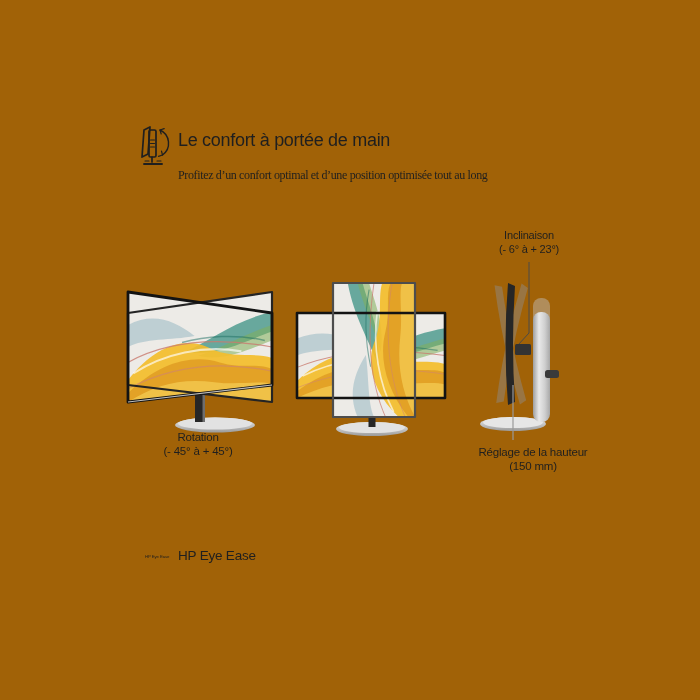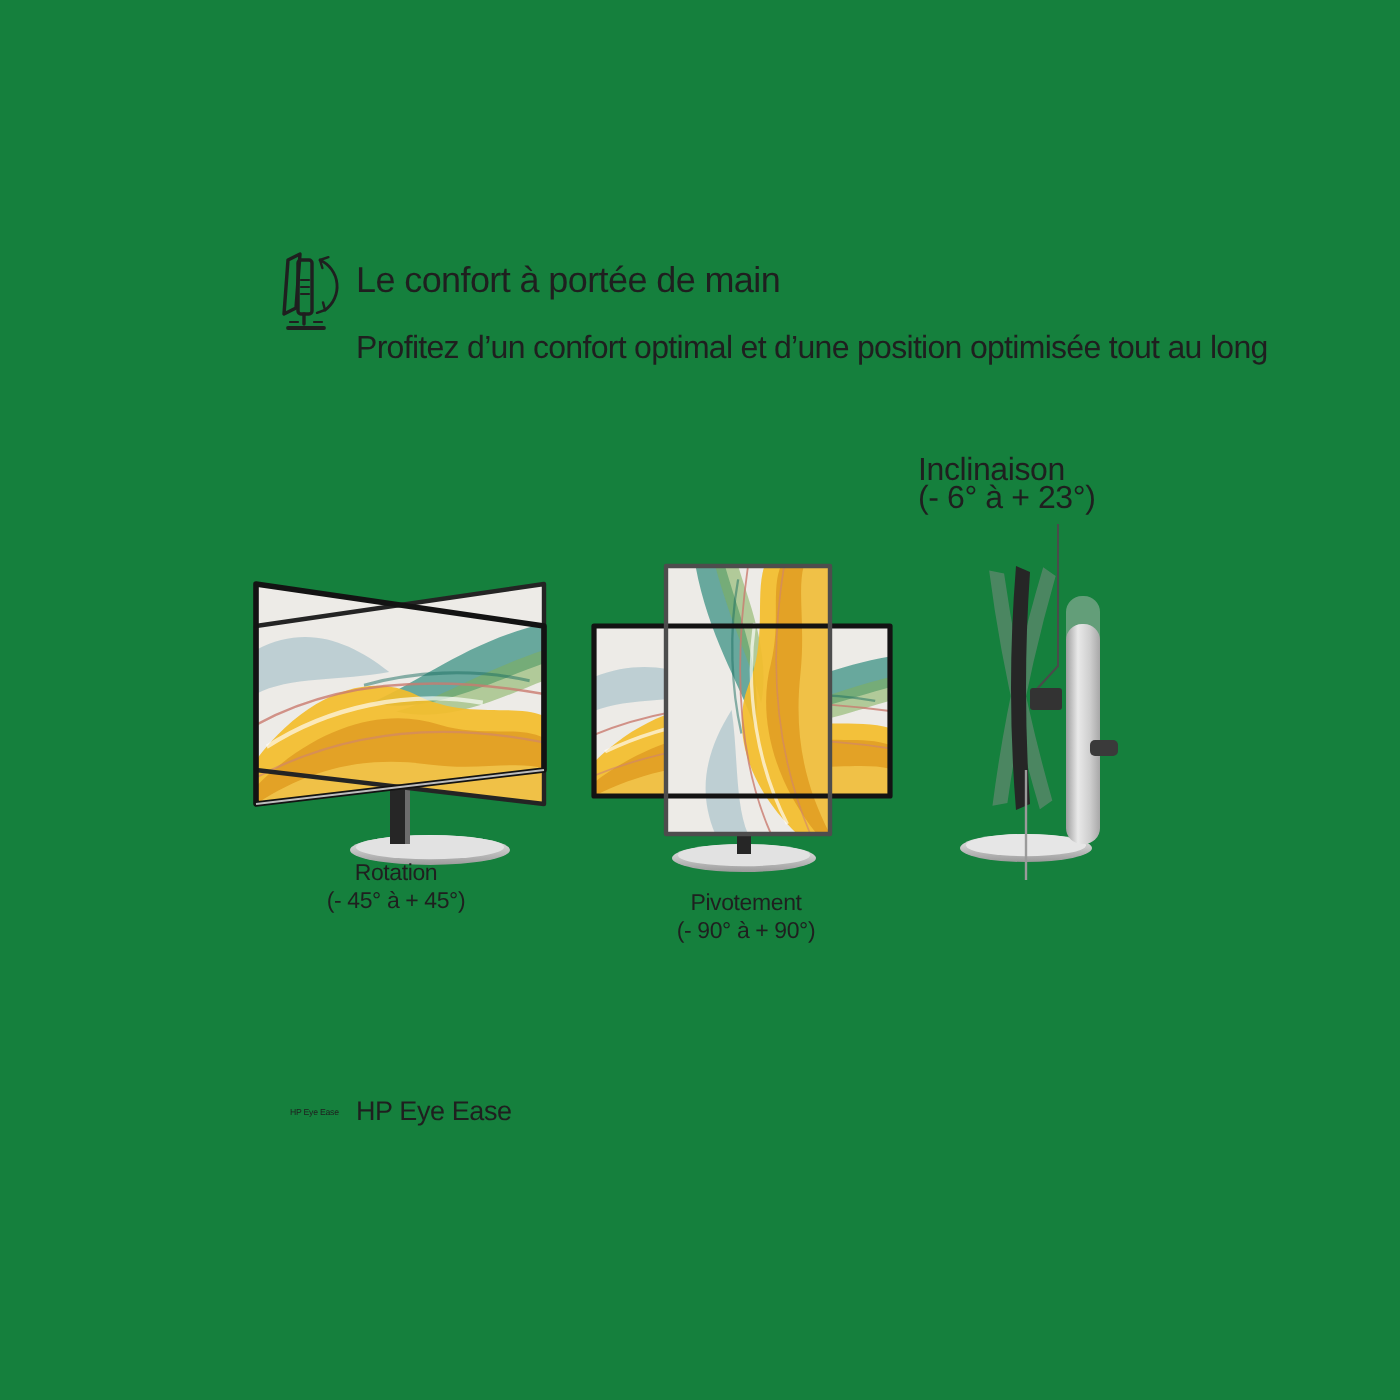--- a/index.html
+++ b/index.html
@@ -1,34 +1,34 @@
 <!DOCTYPE html>
 <html><head>
 <meta charset="utf-8">
 <style>
   html,body{margin:0;padding:0;}
   body{
     width:700px;height:700px;background:#ffffff;
     font-family:"Liberation Sans", sans-serif;color:#1f1f1f;
     -webkit-font-smoothing:antialiased;
   }
-  .page{position:relative;width:700px;height:700px;overflow:hidden;background:#15803d;}
+  .page{position:relative;width:700px;height:700px;overflow:hidden;background:#a16207;}
 
   
   .hdr-icon{position:absolute;left:138px;top:124px;width:36px;height:46px;}
   .title{
     position:absolute;left:178px;top:130px;
     font-size:18px;letter-spacing:-0.3px;font-weight:400;white-space:nowrap;
   }
-  .body-text{position:absolute;left:178px;top:167px;font-size:16px;line-height:16px;letter-spacing:-0.35px;}
+  .body-text{position:absolute;left:178px;top:167px;font-size:12px;line-height:16px;letter-spacing:-0.35px;font-family:Liberation Serif, serif;}
   .body-text span{display:block;white-space:nowrap;}
 
   
-  .callout{position:absolute;left:459px;top:229px;width:140px;text-align:left;
-    font-size:16px;line-height:13.5px;letter-spacing:-0.2px;}
+  .callout{position:absolute;left:459px;top:229px;width:140px;text-align:center;
+    font-size:11px;line-height:13.5px;letter-spacing:-0.2px;}
 
   
   .fig-svg{position:absolute;}
   #fig1{left:118px;top:266px;}
   #fig2{left:288px;top:266px;}
   #fig3{left:468px;top:258px;}
 
   .fig-label{position:absolute;text-align:center;font-size:11.5px;line-height:13.5px;letter-spacing:-0.2px;}
   #lbl-rotation{left:128px;top:431px;width:140px;}
   #lbl-pivotement{left:303px;top:446px;width:140px;}
@@ -154,41 +154,41 @@
         </g>
       <g clip-path="url(#c2b)">
           <use xlink:href="#wall" href="#wall" transform="translate(45,151) rotate(-90) scale(0.8375,0.82)"></use>
         </g>
     </g>
     <g fill="none" stroke-linejoin="round">
       <rect x="9" y="47" width="148" height="85" stroke="#131313" stroke-width="2.6"></rect>
       <rect x="45" y="17" width="82" height="134" stroke="#4d4d4d" stroke-width="2.2"></rect>
     </g>
   </svg>
-  <div class="fig-label" id="lbl-pivotement">
-    <div>Pivotement</div>
-    <div>(- 90° à + 90°)</div>
-  </div>
 
   <svg id="fig3" class="fig-svg" width="130" height="190" viewBox="0 0 130 190" xmlns="http://www.w3.org/2000/svg">
     <g stroke="#4a4a4a" stroke-width="1" fill="none">
       <path d="M61,4 L61,75 L50,87"></path>
     </g>
     <g fill="#8e8e8e" opacity="0.45">
       <path transform="rotate(12 44 90)" d="M40,25 Q35,86 40,147 L47,144 Q43,86 47,28 Z"></path>
       <path transform="rotate(-12 44 90)" d="M40,25 Q35,86 40,147 L47,144 Q43,86 47,28 Z"></path>
     </g>
     <path d="M40,25 Q35,86 40,147 L47,144 Q43,86 47,28 Z" fill="#262626"></path>
     <rect x="47" y="86" width="16" height="11" rx="1.5" fill="#333333"></rect>
     <g>
       <ellipse cx="45" cy="166" rx="33" ry="7" fill="url(#silverBase)"></ellipse>
       <ellipse cx="45" cy="164.6" rx="30" ry="5.5" fill="#e6e6e6"></ellipse>
     </g>
     <line x1="45" y1="127" x2="45" y2="182" stroke="#9a9a9a" stroke-width="1.2"></line>
     <rect x="65" y="40" width="17" height="110" rx="8" fill="#c4c4c4" opacity="0.45"></rect>
     <rect x="65" y="54" width="17" height="110" rx="8" fill="url(#silverV)"></rect>
     <rect x="77" y="112" width="14" height="8" rx="2.5" fill="#3a3a3a"></rect>
   </svg>
+  <div class="fig-label" id="lbl-hauteur">
+    <div>Réglage de la hauteur</div>
+    <div>(150 mm)</div>
+  </div>
 
   <div class="brand-small">HP Eye Ease</div>
   <div class="brand-large">HP Eye Ease</div>
 
 </div>
 
 </body></html>

